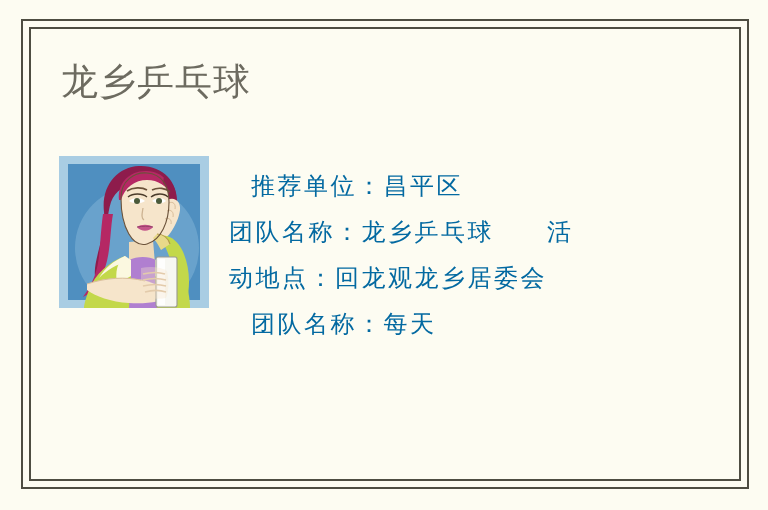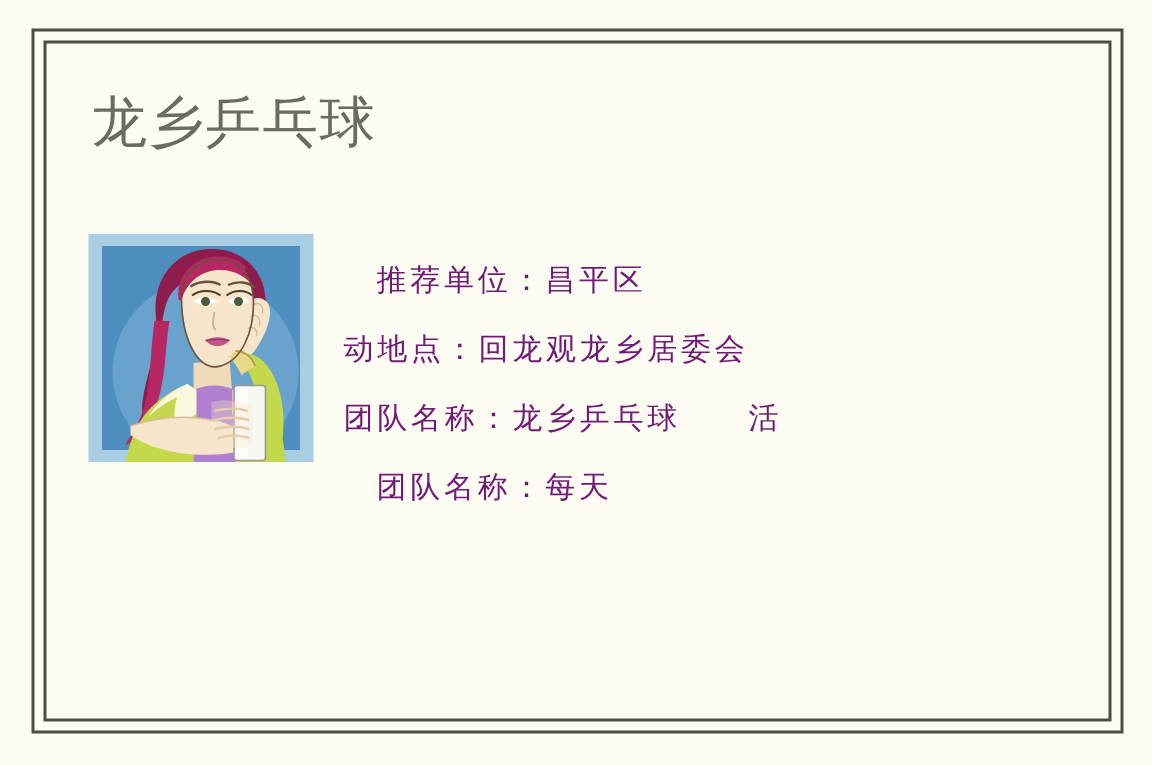--- a/index.html
+++ b/index.html
@@ -78,23 +78,23 @@
     width: 150px;
     height: 152px;
   }
 
   
   .info-block {
     position: absolute;
     left: 200px;
     top: 136px;
     width: 390px;
-    color: #701a75;
+    color: #0369a1;
     font-family: "DejaVu Sans", "Liberation Sans", sans-serif;
-    font-size: 20px;
+    font-size: 24px;
     line-height: 46px;
     letter-spacing: 2.5px;
   }
   .info-line {
     white-space: pre;
   }
   .line-1 { text-indent: 22px; }
   .line-2 { text-indent: 0px; }
   .line-3 { text-indent: 0px; }
   .line-4 { text-indent: 22px; }
@@ -186,19 +186,19 @@
         <path d="M82 112 C92 110 102 111 108 115 C110 124 110 134 107 142
                  C98 144 88 142 82 138 Z" fill="#f6e5cb" opacity="0.35"></path>
 
         <path d="M62 42 C62 24 76 16 88 17 C103 18 110 30 110 46
                  C110 66 102 84 88 88 C74 92 62 72 62 42 Z" fill="none" stroke="#6b523a" stroke-width="1.1"></path>
       </svg>
     </div>
 
     <div class="info-block">
       <div class="info-line line-1">推荐单位：昌平区</div>
+      <div class="info-line line-2">团队名称：龙乡乒乓球　　活</div>
       <div class="info-line line-3">动地点：回龙观龙乡居委会</div>
-      <div class="info-line line-2">团队名称：龙乡乒乓球　　活</div>
       <div class="info-line line-4">团队名称：每天</div>
     </div>
 
   </div>
 </div>
 
 </body></html>

